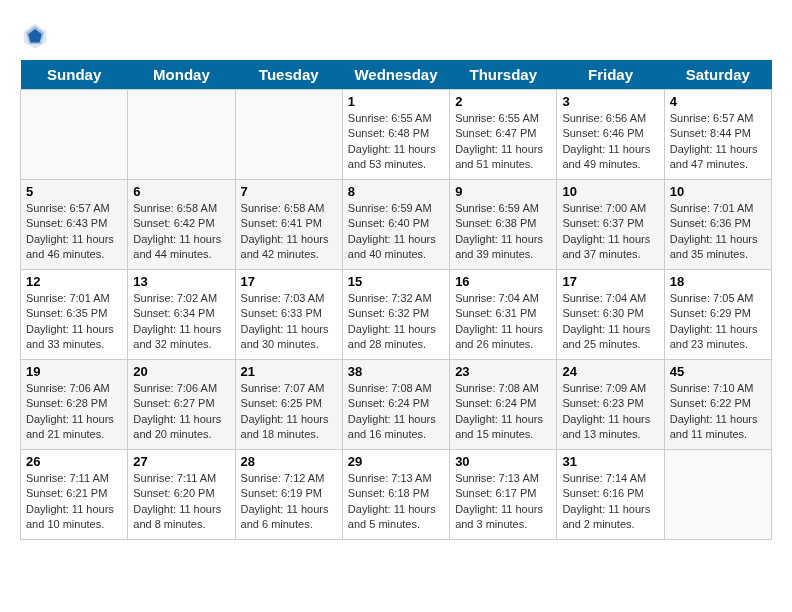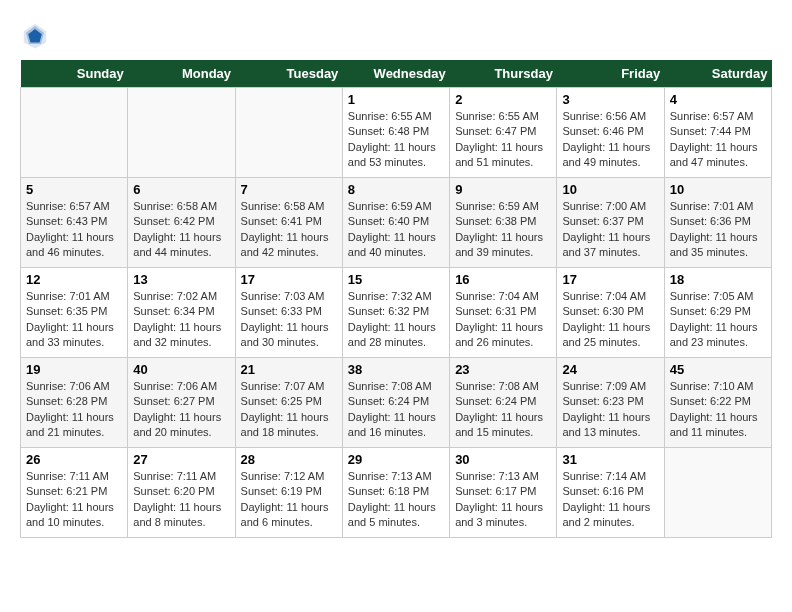--- a/index.html
+++ b/index.html
@@ -51,25 +51,25 @@
     .location {
       font-size: 16px;
       color: #444;
     }
     table {
       width: 100%;
       border-collapse: collapse;
       font-size: 11px;
     }
     thead th {
-      background: #14532d;
+      background: #0369a1;
       color: #fff;
       padding: 6px 4px;
-      text-align: right;
-      font-size: 13px;
+      text-align: center;
+      font-size: 15px;
       font-weight: bold;
     }
     tbody td {
       border: 1px solid #ccc;
       vertical-align: top;
       padding: 4px 5px;
       width: calc(100% / 7);
       min-height: 80px;
       height: 90px;
     }
@@ -146,21 +146,21 @@
         </td>
         <td>
           <span class="day-num">3</span>
           <div class="day-info">Sunrise: 6:56 AM
 Sunset: 6:46 PM
 Daylight: 11 hours and 49 minutes.</div>
         </td>
         <td>
           <span class="day-num">4</span>
           <div class="day-info">Sunrise: 6:57 AM
-Sunset: 7:44 PM
+Sunset: 8:44 PM
 Daylight: 11 hours and 47 minutes.</div>
         </td>
       </tr>
       <tr>
         <td>
           <span class="day-num">5</span>
           <div class="day-info">Sunrise: 6:57 AM
 Sunset: 6:43 PM
 Daylight: 11 hours and 46 minutes.</div>
         </td>
@@ -246,21 +246,21 @@
         </td>
       </tr>
       <tr>
         <td>
           <span class="day-num">19</span>
           <div class="day-info">Sunrise: 7:06 AM
 Sunset: 6:28 PM
 Daylight: 11 hours and 21 minutes.</div>
         </td>
         <td>
-          <span class="day-num">40</span>
+          <span class="day-num">20</span>
           <div class="day-info">Sunrise: 7:06 AM
 Sunset: 6:27 PM
 Daylight: 11 hours and 20 minutes.</div>
         </td>
         <td>
           <span class="day-num">21</span>
           <div class="day-info">Sunrise: 7:07 AM
 Sunset: 6:25 PM
 Daylight: 11 hours and 18 minutes.</div>
         </td>

